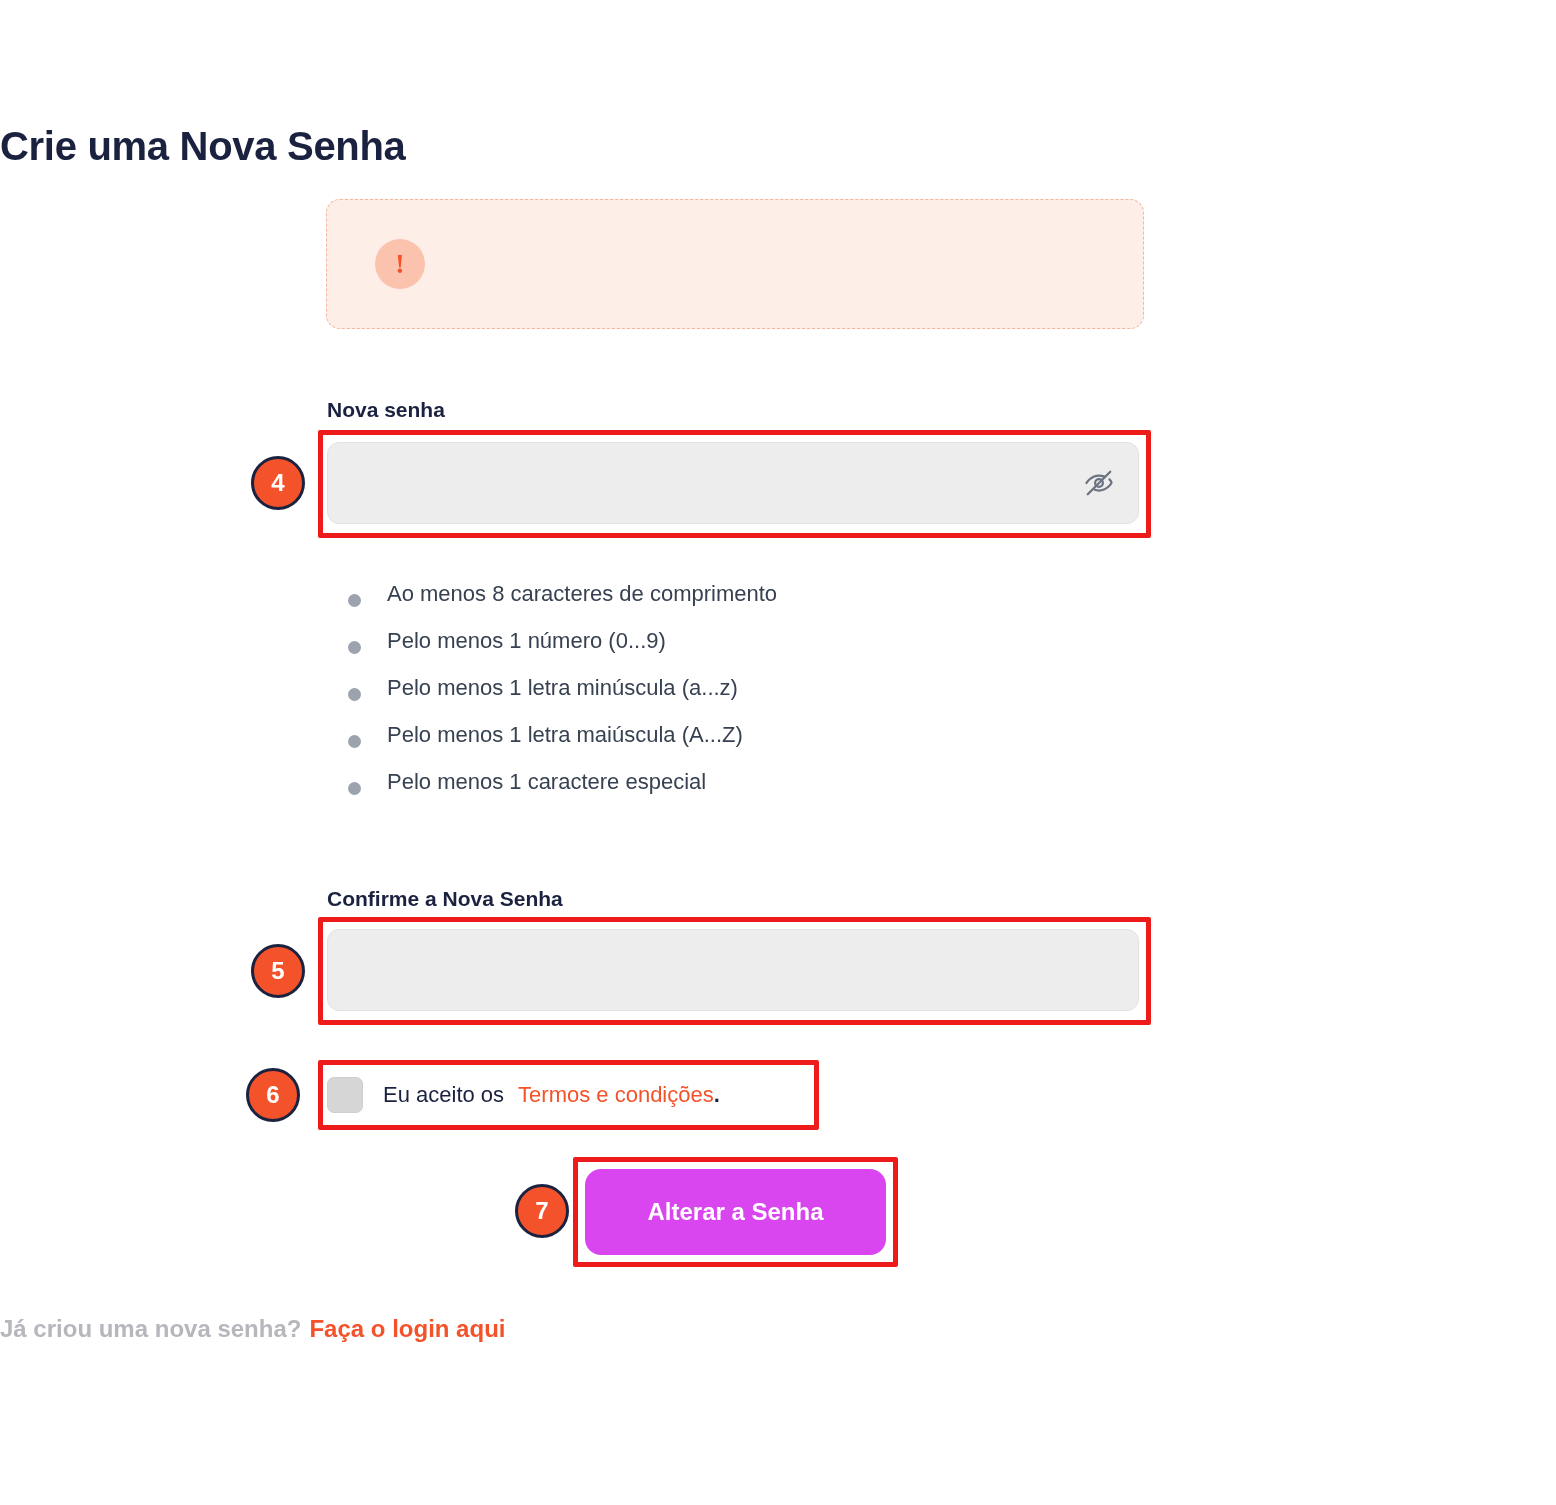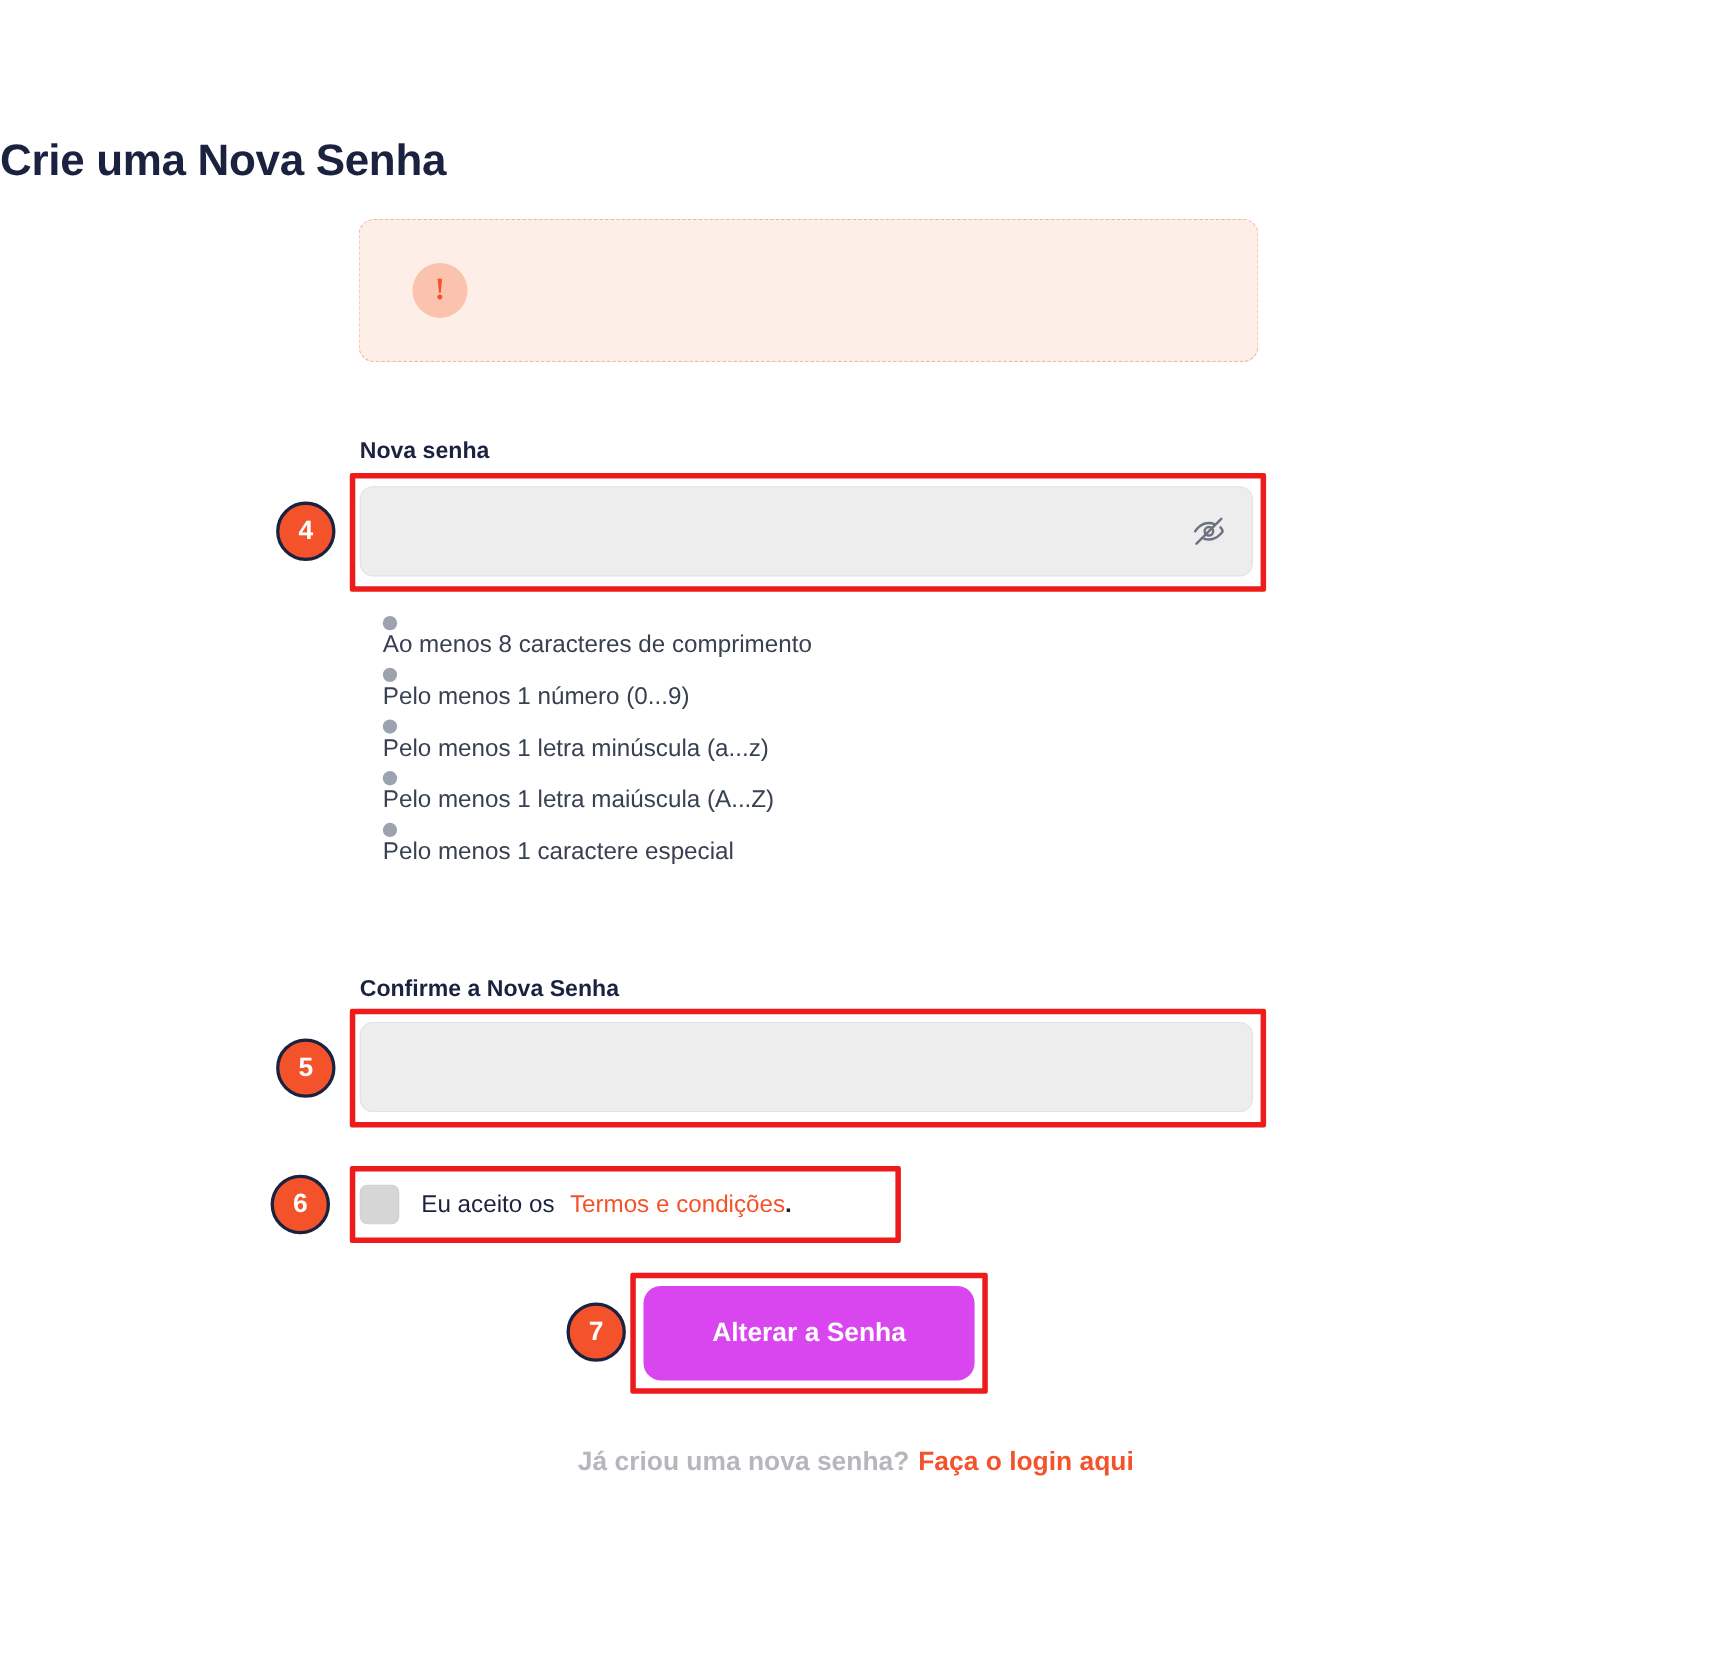--- a/index.html
+++ b/index.html
@@ -161,25 +161,24 @@
     position: absolute;
     left: 348px;
     top: 560px;
     width: 800px;
     margin: 0;
     padding: 0;
     list-style: none;
   }
   .requirements li {
     display: flex;
-    align-items: flex-start;
+    align-items: flex-end;
     height: 47px;
     font-size: 22px;
     color: #374151;
-    flex-direction: column;
   }
   .req-bullet {
     width: 13px;
     height: 13px;
     border-radius: 50%;
     background: #9ca3af;
     margin-right: 26px;
     flex: none;
   }
 
@@ -236,21 +235,21 @@
     font-family: "Liberation Sans", sans-serif;
     cursor: pointer;
   }
 
   
   .footer {
     position: absolute;
     left: 0;
     top: 1315px;
     width: 1556px;
-    text-align: center;
+    text-align: left;
     font-size: 24px;
     color: #b6b6bd;
     font-weight: bold;
   }
   .footer-link {
     color: #f4522a;
     font-weight: bold;
     text-decoration: none;
     margin-left: 8px;
     cursor: pointer;

